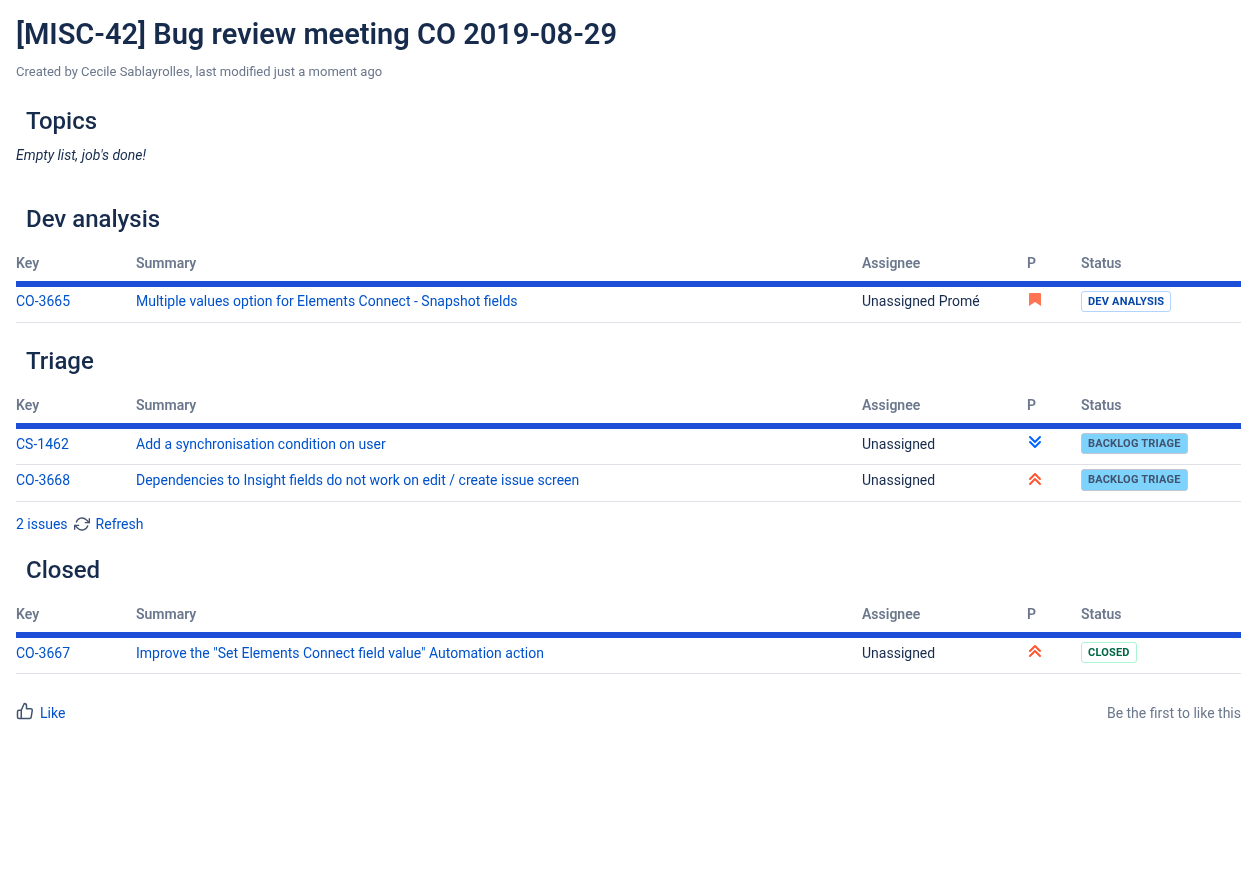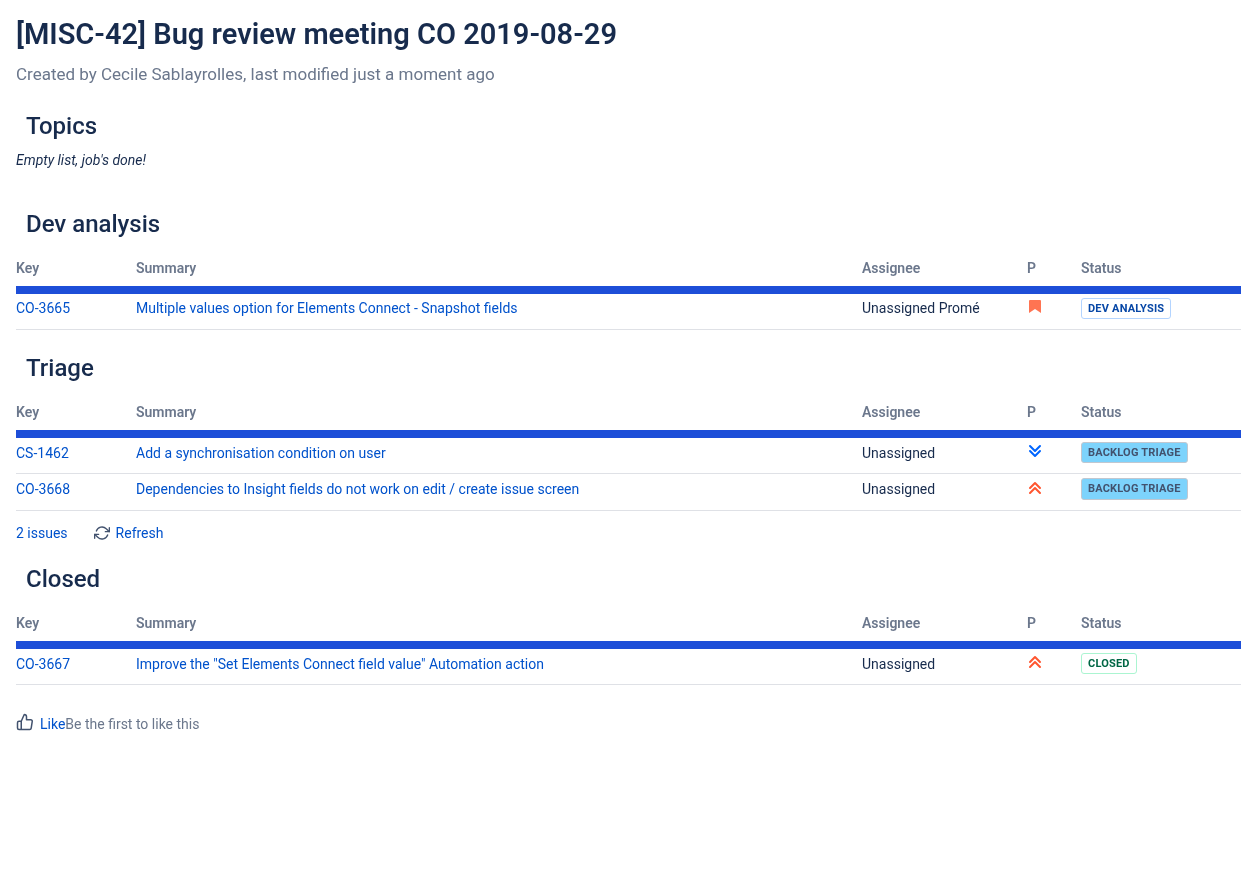--- a/index.html
+++ b/index.html
@@ -13,21 +13,21 @@
   }
   h1.page-title {
     font-size: 29px;
     font-weight: 600;
     margin: 0 0 10px 0;
     color: #172b4d;
     line-height: 1.3;
   }
   .page-meta {
     color: #6b778c;
-    font-size: 17px;
+    font-size: 13px;
     margin-bottom: 28px;
   }
   .page-meta a { color: #6b778c; text-decoration:none; }
   h2.section-heading {
     font-size: 24px;
     font-weight: 500;
     margin: 24px 0 12px 10px;
     color: #172b4d;
   }
   .topics-text {
@@ -37,21 +37,21 @@
   table.issue-table {
     width: 100%;
     border-collapse: collapse;
   }
   table.issue-table th {
     text-align: left;
     font-weight: 600;
     font-size: 14px;
     color: #6b778c;
     padding: 10px 8px 10px 0;
-    border-bottom: 8px solid #1d4ed8;
+    border-bottom: 6px solid #1d4ed8;
   }
   table.issue-table td {
     padding: 4px 8px 10px 0;
     border-bottom: 1px solid #dfe1e6;
     vertical-align: middle;
   }
   .col-key { width: 120px; }
   .col-summary { width: auto; }
   .col-assignee { width: 165px; }
   .col-p { width: 54px; }
@@ -85,36 +85,38 @@
     color: #006644;
     border-color: #abf5d1;
     background: #fff;
   }
   .priority-icon { display:inline-block; }
   .priority-icon svg { display:block; }
   .table-footer {
     margin-top: 14px;
     display: flex;
     align-items: center;
-    gap: 26px;
+    gap: 6px;
     color: #0052cc;
   }
   .refresh-block {
     display: inline-flex;
     align-items: center;
     gap: 6px;
     cursor: pointer;
     color: #0052cc;
   }
   .refresh-icon svg { display:block; }
   .like-bar {
     margin-top: 28px;
     display: flex;
     align-items: center;
+    gap: 18px;
     color: #6b778c;
+    justify-content: space-between;
   }
   .like-block {
     display: inline-flex;
     align-items: center;
     gap: 6px;
     cursor: pointer;
   }
   .like-block .like-label { color: #0052cc; }
 </style>
 </head>

